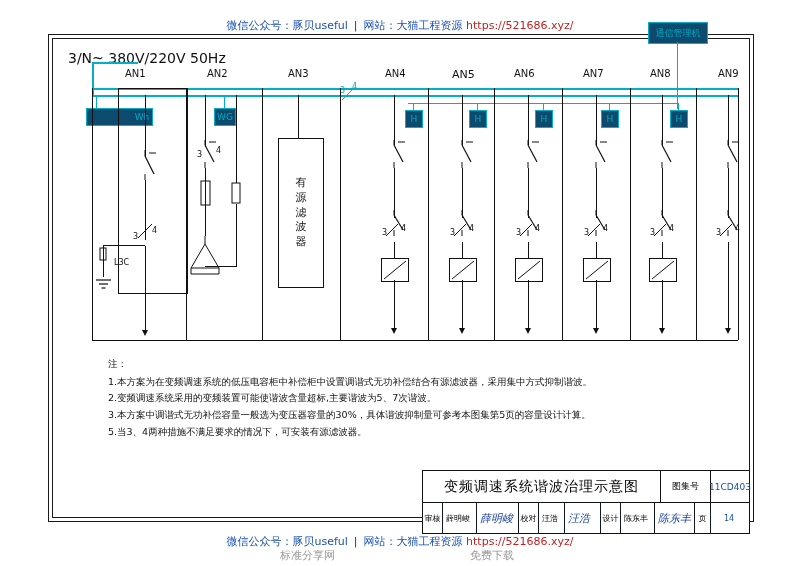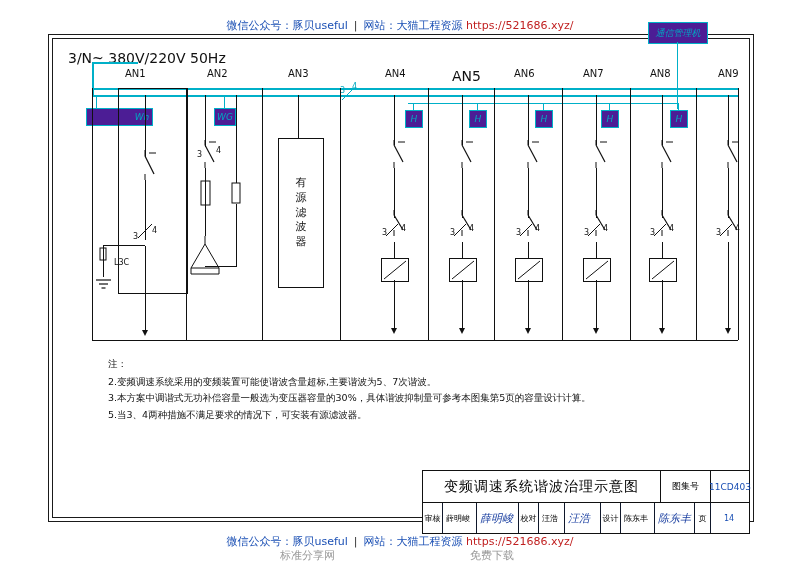--- a/index.html
+++ b/index.html
@@ -26,21 +26,21 @@
   .hline.cy{background:#00b0c8;}
   .vline.cy{background:#00b0c8;}
   .hline.t2{height:2px;}
   .vline.t2{width:2px;}
 
   .lbl{position:absolute;font-size:9px;color:#111;white-space:nowrap;}
   .lbl.sm{font-size:8px;}
   .lbl.cy{color:#00a8c0;}
 
   
-  .cybox{position:absolute;border:1.2px solid #00b0c8;color:#00a8c0;font-size:9px;display:flex;align-items:center;justify-content:center;background:#4c1d95;font-style:italic;}
+  .cybox{position:absolute;border:1.2px solid #00b0c8;color:#00a8c0;font-size:9px;display:flex;align-items:center;justify-content:center;background:#0c4a6e;}
 
   
   .vtext{position:absolute;border:1px solid #111;background:#fff;display:flex;flex-direction:column;align-items:center;justify-content:center;font-size:11px;line-height:1.35;color:#111;}
 
   
   .glyph{position:absolute;}
 
   
   .notes{position:absolute;left:108px;top:356px;width:570px;font-size:9.5px;line-height:1.75;color:#111;}
   .notes .ttl{margin-bottom:1px;}
@@ -86,21 +86,21 @@
     <span>通信管理机</span>
   </div>
   <div class="vline cy" style="left:677px;top:42px;height:67px;"></div>
 
   <div class="hline cy" style="left:408px;top:103px;width:270px;"></div>
 
   <div class="lbl" style="left:125px;top:68px;font-size:10px;">AN1</div>
   <div class="lbl" style="left:207px;top:68px;font-size:10px;">AN2</div>
   <div class="lbl" style="left:288px;top:68px;font-size:10px;">AN3</div>
   <div class="lbl" style="left:385px;top:68px;font-size:10px;">AN4</div>
-  <div class="lbl" style="left:452px;top:68px;font-size:14px;">AN5</div>
+  <div class="lbl" style="left:452px;top:68px;font-size:11px;">AN5</div>
   <div class="lbl" style="left:514px;top:68px;font-size:10px;">AN6</div>
   <div class="lbl" style="left:583px;top:68px;font-size:10px;">AN7</div>
   <div class="lbl" style="left:650px;top:68px;font-size:10px;">AN8</div>
   <div class="lbl" style="left:718px;top:68px;font-size:10px;">AN9</div>
 
   <div class="hline cy t2" style="left:92px;top:88px;width:646px;"></div>
   <div class="hline cy t2" style="left:92px;top:95px;width:646px;"></div>
 
   <div class="vline cy t2" style="left:92px;top:62px;height:34px;"></div>
   <div class="hline cy t2" style="left:92px;top:62px;width:46px;"></div>
@@ -419,20 +419,21 @@
   <div class="vline" style="left:340px;top:88px;height:252px;"></div>
   <div class="vline" style="left:428px;top:88px;height:252px;"></div>
   <div class="vline" style="left:494px;top:88px;height:252px;"></div>
   <div class="vline" style="left:562px;top:88px;height:252px;"></div>
   <div class="vline" style="left:630px;top:88px;height:252px;"></div>
   <div class="vline" style="left:696px;top:88px;height:252px;"></div>
   <div class="vline" style="left:738px;top:88px;height:252px;"></div>
 
   <div class="notes">
     <div class="ttl">注：</div>
+    <div>1.本方案为在变频调速系统的低压电容柜中补偿柜中设置调谐式无功补偿结合有源滤波器，采用集中方式抑制谐波。</div>
     <div>2.变频调速系统采用的变频装置可能使谐波含量超标,主要谐波为5、7次谐波。</div>
     <div>3.本方案中调谐式无功补偿容量一般选为变压器容量的30%，具体谐波抑制量可参考本图集第5页的容量设计计算。</div>
     <div>5.当3、4两种措施不满足要求的情况下，可安装有源滤波器。</div>
   </div>
 
   <div class="tb">
     <div class="cell tb-title">变频调速系统谐波治理示意图</div>
     <div class="cell tb-imgno">图集号</div>
     <div class="cell tb-imgval">11CD403</div>
     <div class="cell tb-row">

